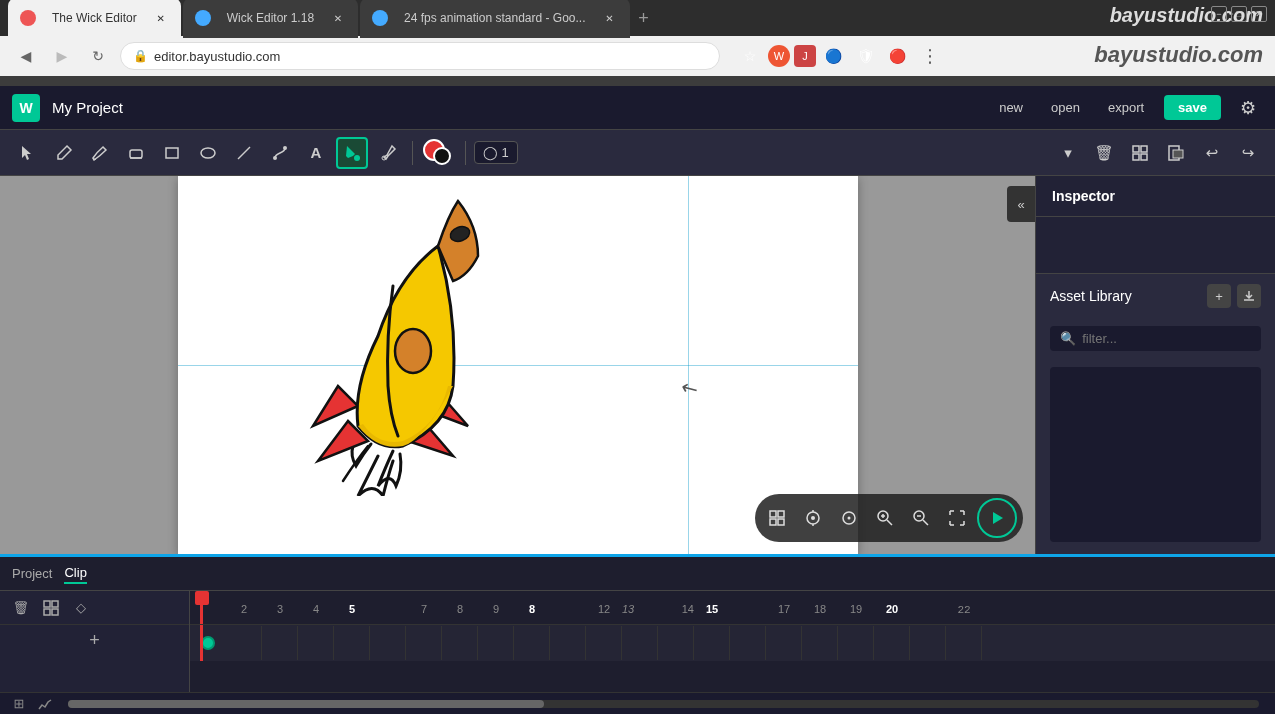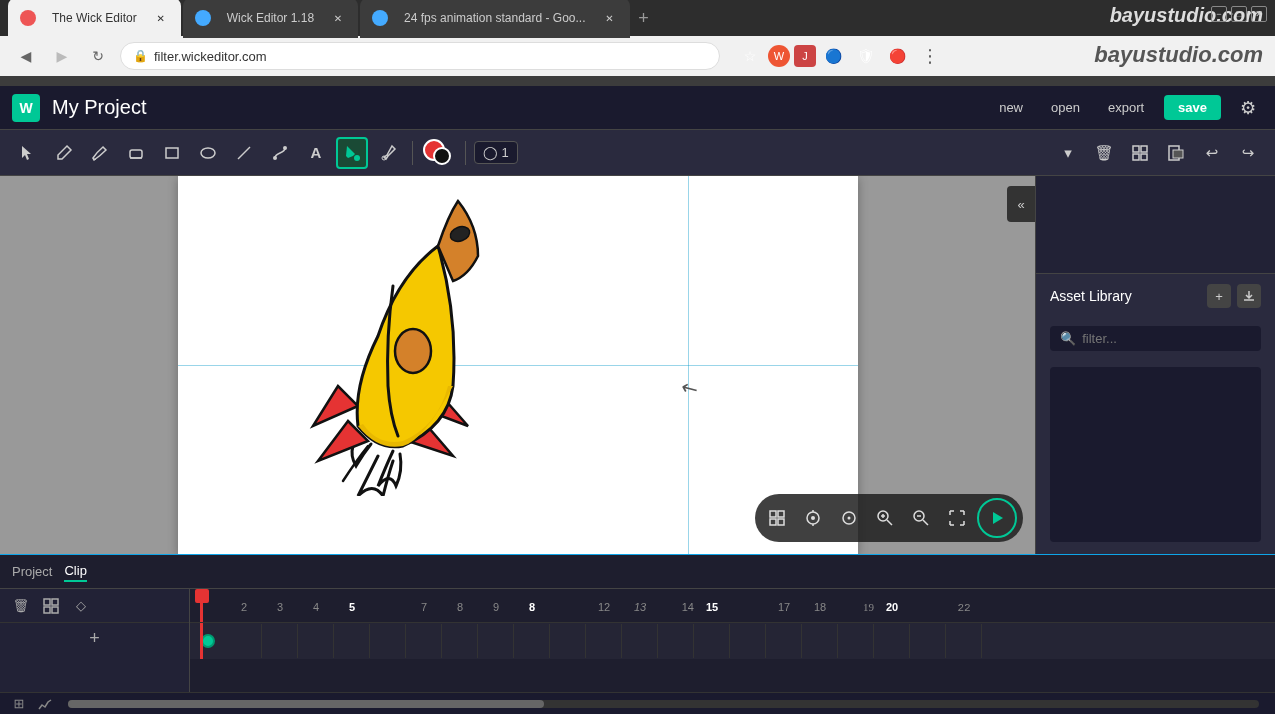--- a/index.html
+++ b/index.html
@@ -18,21 +18,21 @@
     .nav-btn { width: 28px; height: 28px; border-radius: 50%; border: none; background: transparent; cursor: pointer; display: flex; align-items: center; justify-content: center; color: #666; font-size: 14px; }
     .address-bar { flex: 1; height: 28px; border-radius: 14px; background: white; border: 1px solid #ddd; display: flex; align-items: center; padding: 0 12px; gap: 6px; font-size: 13px; color: #333; max-width: 600px; }
     .lock-icon { color: #5f5f5f; font-size: 12px; }
     .browser-icons { display: flex; align-items: center; gap: 4px; margin-left: 8px; }
     .browser-icon { width: 28px; height: 28px; border-radius: 50%; display: flex; align-items: center; justify-content: center; font-size: 14px; cursor: pointer; }
     .bayustudio { margin-left: auto; font-size: 22px; font-weight: bold; color: #e0e0e0; font-style: italic; }
 
     
     .app-header { background: #1a1a2e; height: 44px; display: flex; align-items: center; padding: 0 12px; gap: 12px; border-bottom: 1px solid #444; }
     .app-logo { width: 28px; height: 28px; background: #00c896; border-radius: 4px; display: flex; align-items: center; justify-content: center; font-size: 14px; font-weight: bold; color: white; }
-    .project-name { font-size: 20px; color: #fff; font-weight: 500; }
+    .project-name { font-size: 15px; color: #fff; font-weight: 500; }
     .header-spacer { flex: 1; }
     .header-btn { background: none; border: none; color: #ccc; font-size: 13px; cursor: pointer; padding: 4px 8px; }
     .save-btn { background: #00c896; border: none; color: #fff; font-size: 13px; font-weight: bold; padding: 5px 14px; border-radius: 4px; cursor: pointer; }
     .settings-btn { width: 30px; height: 30px; display: flex; align-items: center; justify-content: center; cursor: pointer; color: #ccc; }
 
     
     .toolbar { background: #2a2a3e; height: 46px; display: flex; align-items: center; padding: 0 12px; gap: 4px; border-bottom: 1px solid #444; }
     .tool-btn { width: 32px; height: 32px; border-radius: 4px; border: none; background: transparent; color: #ccc; cursor: pointer; display: flex; align-items: center; justify-content: center; font-size: 16px; }
     .tool-btn.active { background: #1a6640; border: 2px solid #00c896; }
     .tool-separator { width: 1px; height: 24px; background: #555; margin: 0 4px; }
@@ -63,21 +63,21 @@
     .asset-header { display: flex; align-items: center; justify-content: space-between; margin-bottom: 10px; }
     .asset-title { font-size: 14px; font-weight: 400; color: #fff; }
     .asset-actions { display: flex; gap: 6px; }
     .asset-action-btn { width: 24px; height: 24px; border-radius: 4px; border: none; background: #444; color: #ccc; cursor: pointer; display: flex; align-items: center; justify-content: center; font-size: 13px; }
     .asset-search { display: flex; align-items: center; gap: 6px; background: #1a1a2e; border-radius: 4px; padding: 5px 10px; margin-bottom: 8px; }
     .asset-search-icon { color: #888; font-size: 13px; }
     .asset-search-input { background: none; border: none; color: #ccc; font-size: 13px; outline: none; width: 100%; }
     .asset-content { background: #1a1a2e; border-radius: 4px; height: 180px; }
 
     
-    .timeline { height: 160px; background: #1e1e2e; border-top: 1px solid #0ea5e9; display: flex; flex-direction: column; }
+    .timeline { height: 160px; background: #1e1e2e; border-top: 3px solid #0ea5e9; display: flex; flex-direction: column; }
     .timeline-tabs { display: flex; align-items: center; padding: 6px 12px; gap: 12px; border-bottom: 1px solid #444; }
     .timeline-tab { font-size: 13px; color: #aaa; cursor: pointer; padding: 2px 0; }
     .timeline-tab.active { color: #fff; border-bottom: 2px solid #00c896; }
     .timeline-body { display: flex; flex: 1; overflow: hidden; }
     .timeline-layers { width: 190px; background: #222236; border-right: 1px solid #444; display: flex; flex-direction: column; }
     .timeline-controls { height: 34px; display: flex; align-items: center; gap: 8px; padding: 0 10px; border-bottom: 1px solid #333; }
     .tl-ctrl-btn { width: 22px; height: 22px; border-radius: 4px; border: none; background: transparent; color: #aaa; cursor: pointer; display: flex; align-items: center; justify-content: center; font-size: 13px; }
     .layer-row { height: 36px; display: flex; align-items: center; gap: 6px; padding: 0 8px; background: #00c896; cursor: pointer; }
     .layer-name { font-size: 13px; color: #fff; font-weight: 500; }
     .add-layer-btn { height: 30px; display: flex; align-items: center; justify-content: center; color: #aaa; font-size: 18px; cursor: pointer; }
@@ -117,21 +117,21 @@
       <div style="width:16px;height:16px;border:1px solid #888;border-radius:2px;display:flex;align-items:center;justify-content:center;font-size:9px;color:#ccc;">✕</div>
     </div>
   </div>
 
   <div class="browser-controls">
     <button class="nav-btn">◀</button>
     <button class="nav-btn" style="color:#bbb;">▶</button>
     <button class="nav-btn">↻</button>
     <div class="address-bar">
       <span class="lock-icon">🔒</span>
-      <span style="font-size:13px;color:#333;">filter.wickeditor.com</span>
+      <span style="font-size:13px;color:#333;">editor.bayustudio.com</span>
     </div>
     <div class="browser-icons">
       <div class="browser-icon">☆</div>
       <div class="browser-icon" style="background:#e53;border-radius:50%;width:22px;height:22px;color:white;font-size:11px;">W</div>
       <div class="browser-icon" style="background:#c44;border-radius:4px;color:white;font-size:11px;width:22px;height:22px;">J</div>
       <div class="browser-icon">🔵</div>
       <div class="browser-icon">🛡</div>
       <div class="browser-icon" style="color:red;">🔴</div>
       <div class="browser-icon" style="font-size:18px;color:#555;">⋮</div>
     </div>
@@ -344,20 +344,23 @@
           </svg>
       </button>
     </div>
 
     <button class="collapse-btn" style="position:absolute;right:0;top:10px;">
       <span style="font-size:13px;">«</span>
     </button>
   </div>
 
   <div class="inspector-panel">
+    <div class="inspector-header">
+      <span>Inspector</span>
+    </div>
     <div class="inspector-body" style="flex:1;background:#222236;"></div>
 
     <div style="border-top:1px solid #444;background:#2a2a3e;">
       <div class="asset-header" style="padding:10px 14px 4px;">
         <span class="asset-title">Asset Library</span>
         <div class="asset-actions">
           <button class="asset-action-btn">+</button>
           <button class="asset-action-btn">
             <svg width="12" height="12" viewBox="0 0 12 12">
                 <path d="M6 1 L6 8 M3 5 L6 8 L9 5" fill="none" stroke="#ccc" stroke-width="1.5"></path>
@@ -416,27 +419,27 @@
         <div style="min-width:36px;text-align:center;"><span style="font-size:11px;color:#888;">3</span></div>
         <div style="min-width:36px;text-align:center;"><span style="font-size:11px;color:#888;">4</span></div>
         <div style="min-width:36px;text-align:center;"><span style="font-size:11px;color:#fff;font-weight:bold;">5</span></div>
         <div style="min-width:36px;text-align:center;"><span style="font-size:11px;color:#888;"></span></div>
         <div style="min-width:36px;text-align:center;"><span style="font-size:11px;color:#888;">7</span></div>
         <div style="min-width:36px;text-align:center;"><span style="font-size:11px;color:#888;">8</span></div>
         <div style="min-width:36px;text-align:center;"><span style="font-size:11px;color:#888;">9</span></div>
         <div style="min-width:36px;text-align:center;"><span style="font-size:11px;color:#fff;font-weight:bold;">8</span></div>
         <div style="min-width:36px;text-align:center;"><span style="font-size:11px;color:#888;"></span></div>
         <div style="min-width:36px;text-align:center;"><span style="font-size:11px;color:#888;">12</span></div>
-        <div style="min-width:36px;text-align:center;font-style:italic;"><span style="font-size:11px;color:#888;">13</span></div>
+        <div style="min-width:36px;font-style:italic;"><span style="font-size:11px;color:#888;">13</span></div>
         <div style="min-width:36px;text-align:right;"><span style="font-size:11px;color:#888;">14</span></div>
         <div style="min-width:36px;text-align:center;"><span style="font-size:11px;color:#fff;font-weight:bold;">15</span></div>
         <div style="min-width:36px;text-align:center;"><span style="font-size:11px;color:#888;"></span></div>
         <div style="min-width:36px;text-align:center;"><span style="font-size:11px;color:#888;">17</span></div>
         <div style="min-width:36px;text-align:center;"><span style="font-size:11px;color:#888;">18</span></div>
-        <div style="min-width:36px;text-align:right;font-family:Liberation Serif, serif;"><span style="font-size:11px;color:#888;">19</span></div>
+        <div style="min-width:36px;text-align:center;"><span style="font-size:11px;color:#888;">19</span></div>
         <div style="min-width:36px;text-align:center;"><span style="font-size:11px;color:#fff;font-weight:bold;">20</span></div>
         <div style="min-width:36px;text-align:center;"><span style="font-size:11px;color:#888;"></span></div>
         <div style="min-width:36px;text-align:center;"><span style="font-size:11px;color:#888;font-family:Liberation Mono, monospace;">22</span></div>
       </div>
 
       <div class="frames-row" style="display:flex;height:36px;background:#252535;position:relative;align-items:center;">
 
         <div style="position:absolute;left:10px;top:0;bottom:0;width:3px;background:#e53333;z-index:10;"></div>
 
         <div style="min-width:36px;height:34px;display:flex;align-items:center;justify-content:center;position:relative;">

